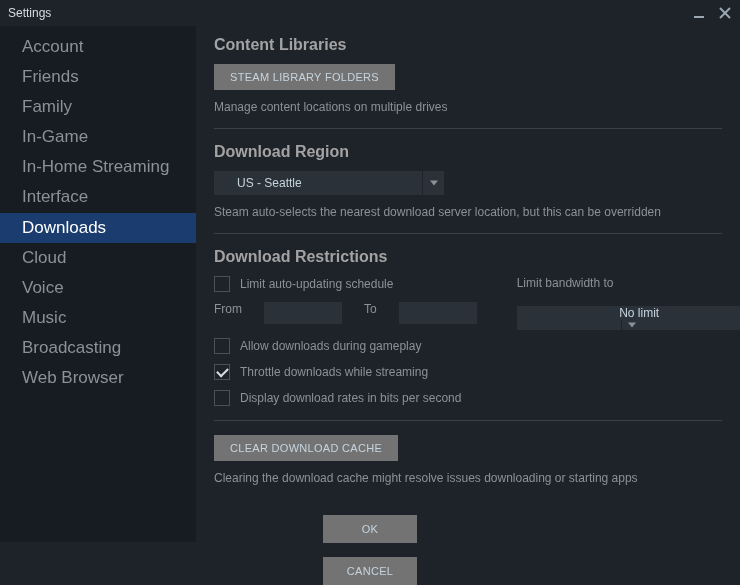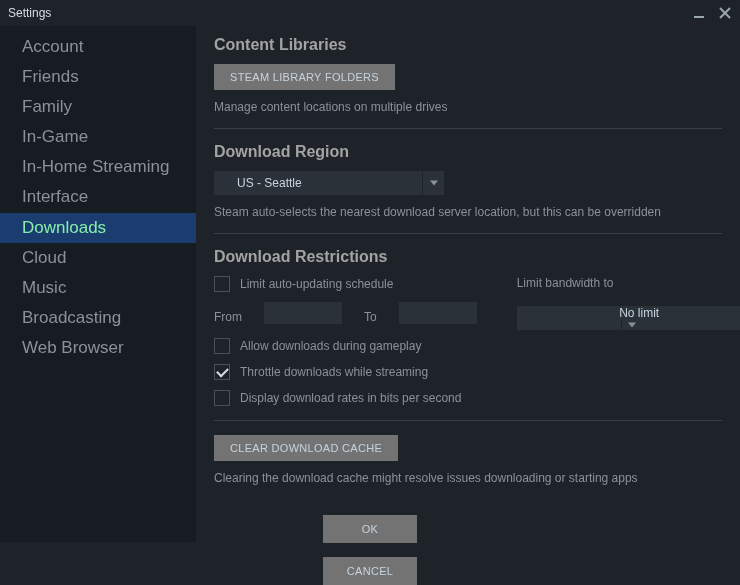--- a/index.html
+++ b/index.html
@@ -31,21 +31,21 @@
   }
   .sidebar-item {
     padding: 4px 22px;
     font-size: 17px;
     color: #8a9199;
     cursor: pointer;
     line-height: 1.3;
   }
   .sidebar-item.selected {
     background: #1a3c6e;
-    color: #86efac;
+    color: #ffffff;
   }
   .main {
     flex: 1;
     padding: 10px 18px 10px 18px;
     font-size: 12px;
     color: #8a9199;
     overflow: hidden;
   }
   .section-title {
     color: #a3a3a3;
@@ -96,21 +96,21 @@
     cursor: pointer;
   }
   .checkbox.checked::after {
     content: "";
     width: 9px; height: 5px;
     border-left: 2px solid #d4dde5;
     border-bottom: 2px solid #d4dde5;
     transform: rotate(-45deg) translate(1px,-1px);
   }
   .checkbox-label { color: #8a9199; font-size: 12px; cursor: pointer; }
-  .time-row { display: flex; align-items: flex-end; gap: 22px; margin: 8px 0 14px 0; }
+  .time-row { display: flex; align-items: flex-start; gap: 22px; margin: 8px 0 14px 0; }
   .time-label { color: #8a9199; font-size: 12px; }
   .time-input {
     width: 78px; height: 22px;
     background: #2b3138;
     border: none;
     color: #c6d4df;
   }
   .restrictions-grid { display: flex; gap: 40px; }
   .col-left { flex: 0 0 250px; }
   .col-right { flex: 1; }
@@ -148,20 +148,21 @@
 <div class="body">
   <div class="sidebar">
     <div class="sidebar-item"><span>Account</span></div>
     <div class="sidebar-item"><span>Friends</span></div>
     <div class="sidebar-item"><span>Family</span></div>
     <div class="sidebar-item"><span>In-Game</span></div>
     <div class="sidebar-item"><span>In-Home Streaming</span></div>
     <div class="sidebar-item"><span>Interface</span></div>
     <div class="sidebar-item selected"><span>Downloads</span></div>
     <div class="sidebar-item"><span>Cloud</span></div>
+    <div class="sidebar-item"><span>Voice</span></div>
     <div class="sidebar-item"><span>Music</span></div>
     <div class="sidebar-item"><span>Broadcasting</span></div>
     <div class="sidebar-item"><span>Web Browser</span></div>
   </div>
 
   <div class="main">
     <div class="section-title">Content Libraries</div>
     <button class="btn">STEAM LIBRARY FOLDERS</button>
     <div class="hint">Manage content locations on multiple drives</div>
 

